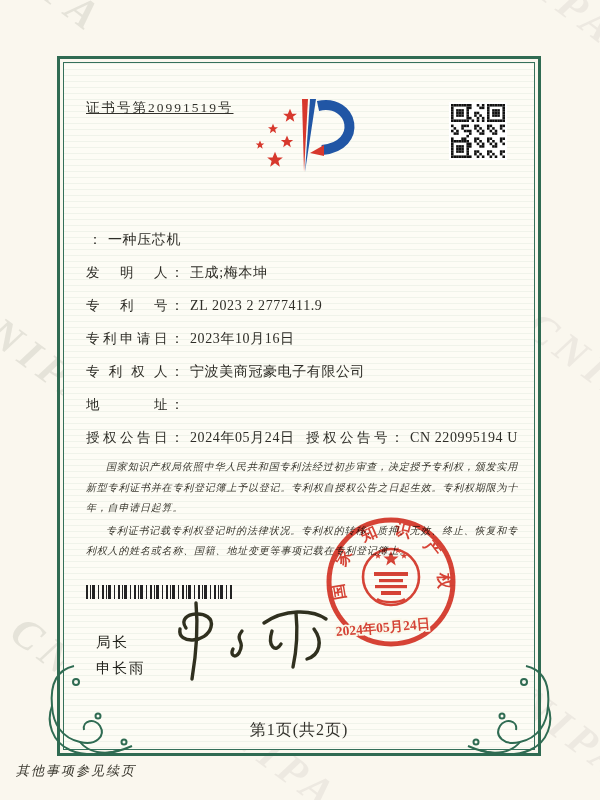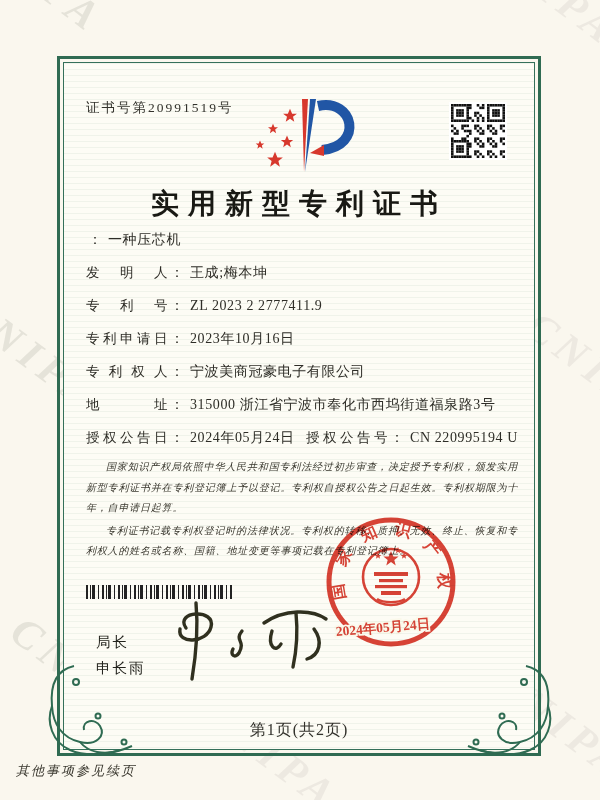--- a/index.html
+++ b/index.html
@@ -15,21 +15,21 @@
   
   #frame{position:absolute;left:63px;top:62px;width:472px;height:688px;box-sizing:border-box;
          border:1px solid #35705a;outline:3px solid #2f6b52;outline-offset:3px;
          background:#fdfcf5;z-index:2;}
   #frame .guilloche{position:absolute;inset:0;
          background:repeating-linear-gradient(180deg, rgba(130,165,140,0.13) 0 1px, rgba(0,0,0,0) 1px 6px);
          opacity:.8;pointer-events:none;}
 
   .inner{position:absolute;inset:0;z-index:3;}
 
-  #cert-no{position:absolute;left:22px;top:36px;font-size:13.5px;letter-spacing:2px;color:#33322c;}
+  #cert-no{position:absolute;left:22px;top:36px;font-size:13.5px;letter-spacing:2px;color:#33322c;text-decoration:underline;}
 
   #logo{position:absolute;left:180px;top:33px;}
   #qr{position:absolute;left:385px;top:39px;background:#fff;padding:2px;}
 
   #title{position:absolute;left:0;top:122px;width:100%;text-align:center;
          font-size:28px;font-weight:bold;letter-spacing:9px;color:#191914;}
 
   #fields{position:absolute;left:22px;top:168px;width:430px;font-size:14px;color:#2e2d27;}
   .frow{display:flex;align-items:baseline;height:33px;}
   .flabel{display:inline-block;width:82px;text-align:justify;text-align-last:justify;
@@ -289,21 +289,20 @@
             <rect x="15.43" y="51.43" width="2.57" height="2.57"></rect>
             <rect x="18.00" y="51.43" width="2.57" height="2.57"></rect>
             <rect x="25.71" y="51.43" width="2.57" height="2.57"></rect>
             <rect x="30.86" y="51.43" width="2.57" height="2.57"></rect>
             <rect x="38.57" y="51.43" width="2.57" height="2.57"></rect>
             <rect x="43.71" y="51.43" width="2.57" height="2.57"></rect>
             <rect x="51.43" y="51.43" width="2.57" height="2.57"></rect>
           </g>
       </svg>
 
-      <div id="title">实用新型专利证书</div>
 
       <div id="fields">
         <div class="frow">
             <span class="fcolon">：</span>
           <span class="fvalue">一种压芯机</span>
         </div>
         <div class="frow">
           <span class="flabel">发明人</span>
             <span class="fcolon">：</span>
           <span class="fvalue">王成;梅本坤</span>
@@ -319,21 +318,20 @@
           <span class="fvalue">2023年10月16日</span>
         </div>
         <div class="frow">
           <span class="flabel">专利权人</span>
             <span class="fcolon">：</span>
           <span class="fvalue">宁波美商冠豪电子有限公司</span>
         </div>
         <div class="frow">
           <span class="flabel">地址</span>
             <span class="fcolon">：</span>
-          <span class="fvalue">315000 浙江省宁波市奉化市西坞街道福泉路3号</span>
         </div>
         <div class="frow">
           <span class="fleft">
             <span class="flabel">授权公告日</span>
               <span class="fcolon">：</span>
             <span class="fvalue">2024年05月24日</span>
           </span>
           <span class="flabel">授权公告号</span>
             <span class="fcolon">：</span>
           <span class="fvalue">CN 220995194 U</span>

